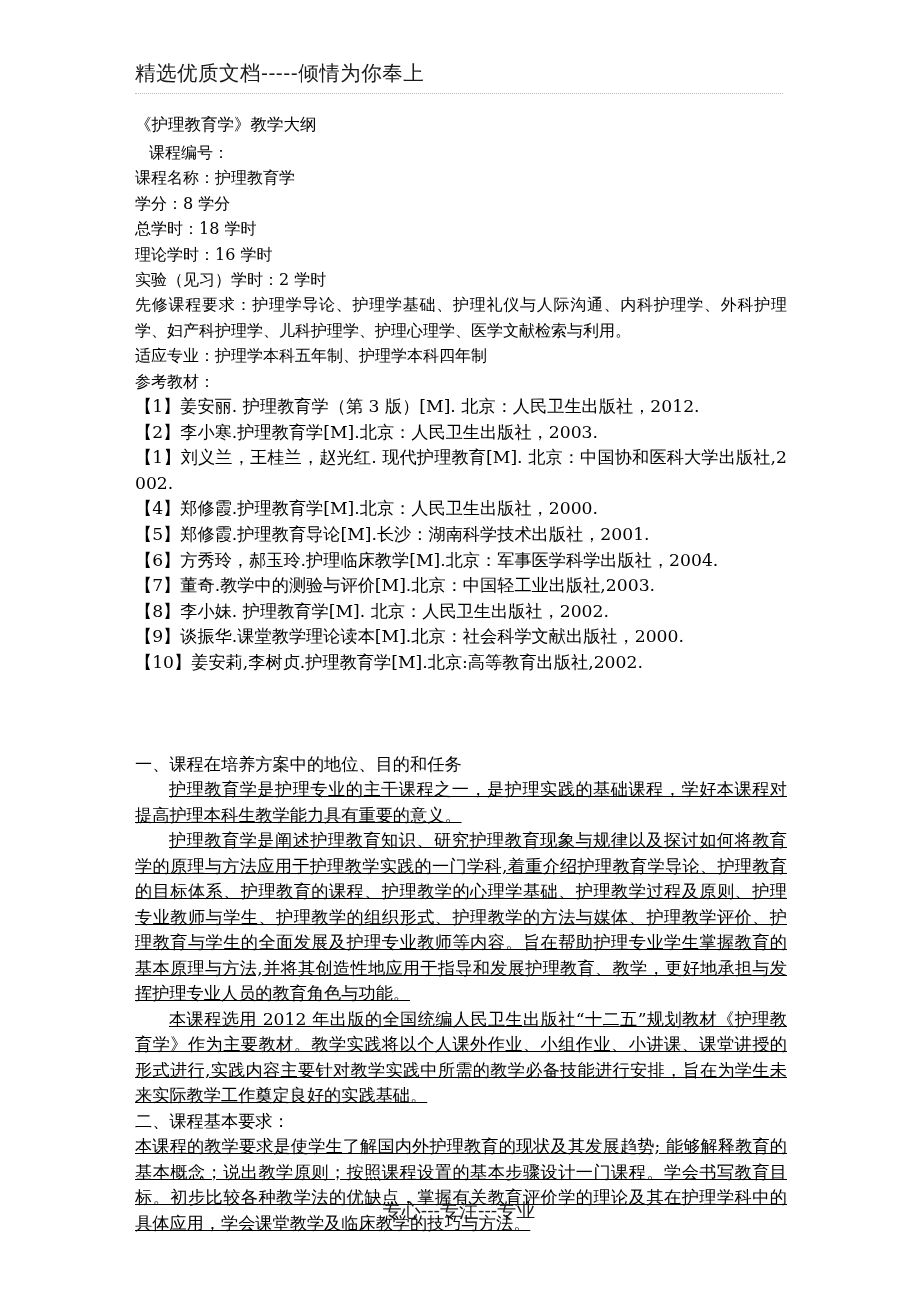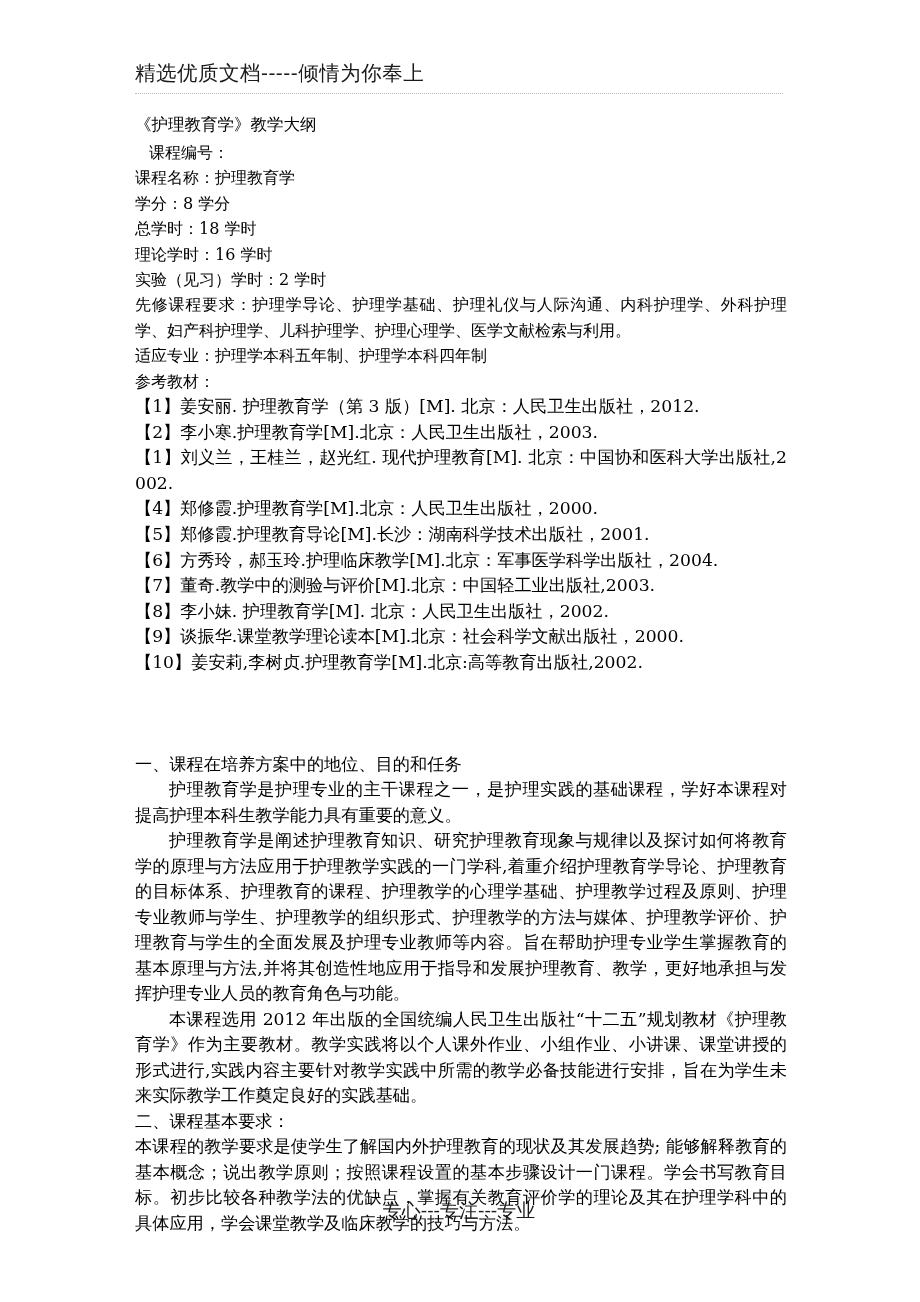--- a/index.html
+++ b/index.html
@@ -90,20 +90,21 @@
   .line.indent1 {
     text-indent: 14px;
   }
   .para {
     font-size: 17.2px;
     line-height: 25.5px;
     margin: 0;
     text-align: justify;
     text-justify: inter-ideograph;
     word-break: break-all;
+    text-decoration: underline;
   }
   .para.indent2 {
     text-indent: 34px;
   }
   .heading {
     font-size: 17.2px;
     line-height: 25.5px;
     margin: 0;
     white-space: nowrap;
   }

